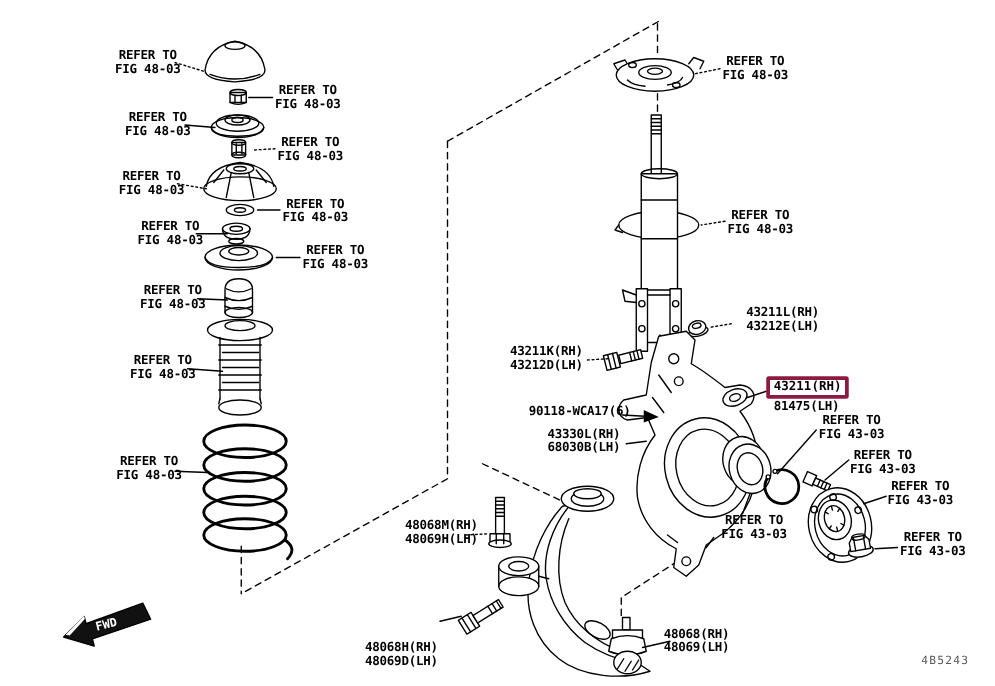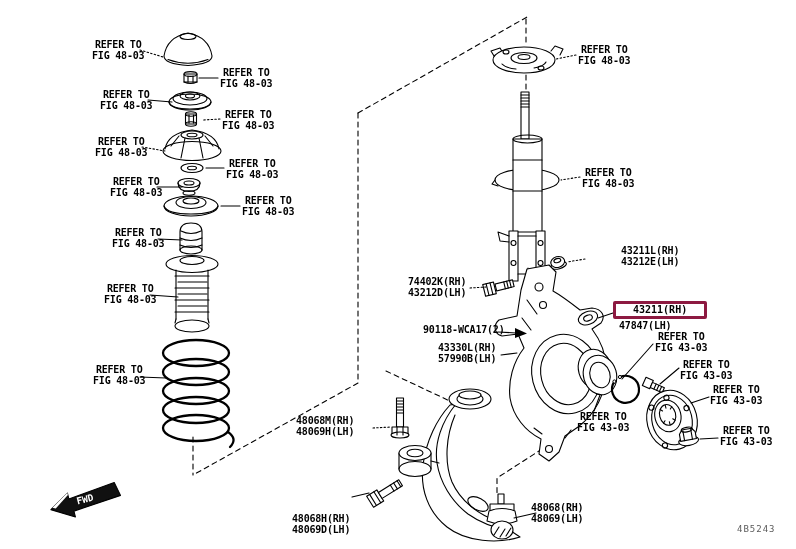--- a/index.html
+++ b/index.html
@@ -1,21 +1,21 @@
 <!DOCTYPE html>
 <html><head>
 <meta charset="utf-8">
 <style>
   html,body{margin:0;padding:0;background:#ffffff;}
   #stage{position:relative;width:796px;height:549px;background:#fff;overflow:hidden;
          font-family:"DejaVu Sans Mono",monospace;}
   #art{position:absolute;left:0;top:0;}
   .lbl{position:absolute;font:bold 10px/10.5px "DejaVu Sans Mono",monospace;color:#000;
        white-space:pre;letter-spacing:-0.2px;text-align:center;}
-  .hlbox{position:absolute;border:3px solid #8d1a41;border-radius:2px;padding:0 17px;
+  .hlbox{position:absolute;border:3px solid #8d1a41;border-radius:2px;padding:0 3px;
          font:bold 10px/12px "DejaVu Sans Mono",monospace;color:#000;background:#fff;white-space:pre;}
   .code{position:absolute;font:9px/10px "DejaVu Sans Mono",monospace;color:#5a5a5a;letter-spacing:1px;}
 </style>
 </head>
 <body>
 
 <div id="stage">
 
 <svg id="art" width="796" height="549" viewBox="0 0 796 549">
   <g stroke="#000" fill="none" stroke-width="1.1" stroke-linecap="round" stroke-linejoin="round">
@@ -292,30 +292,30 @@
 FIG 43-03</div>
   <div class="lbl" style="left:655px;top:332px">REFER TO
 FIG 43-03</div>
   <div class="lbl" style="left:680px;top:360px">REFER TO
 FIG 43-03</div>
   <div class="lbl" style="left:710px;top:385px">REFER TO
 FIG 43-03</div>
   <div class="lbl" style="left:720px;top:426px">REFER TO
 FIG 43-03</div>
 
-  <div class="lbl" style="left:621px;top:246px">43211L(RH)
+  <div class="lbl" style="left:597px;top:246px">43211L(RH)
 43212E(LH)</div>
-  <div class="lbl" style="left:408px;top:277px">74402K(RH)
+  <div class="lbl" style="left:408px;top:277px">43211K(RH)
 43212D(LH)</div>
   <div class="hlbox" style="left:613px;top:301px">43211(RH)</div>
-  <div class="lbl" style="left:619px;top:321px">47847(LH)</div>
-  <div class="lbl" style="left:423px;top:325px">90118-WCA17(2)</div>
+  <div class="lbl" style="left:619px;top:321px">81475(LH)</div>
+  <div class="lbl" style="left:423px;top:325px">90118-WCA17(6)</div>
   <div class="lbl" style="left:438px;top:343px">43330L(RH)
-57990B(LH)</div>
-  <div class="lbl" style="left:296px;top:416px">48068M(RH)
+68030B(LH)</div>
+  <div class="lbl" style="left:324px;top:416px">48068M(RH)
 48069H(LH)</div>
   <div class="lbl" style="left:292px;top:514px">48068H(RH)
 48069D(LH)</div>
   <div class="lbl" style="left:531px;top:503px">48068(RH)
 48069(LH)</div>
 
   <div class="code" style="left:737px;top:524px">4B5243</div>
 </div>
 
 </body></html>

